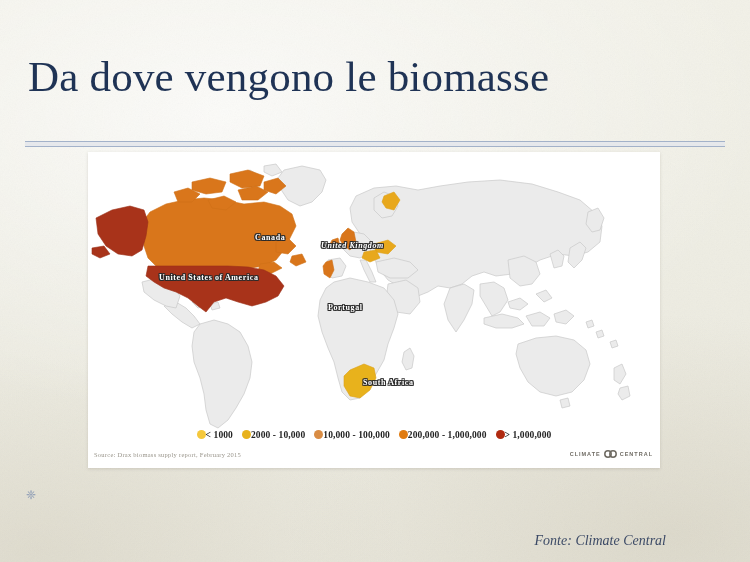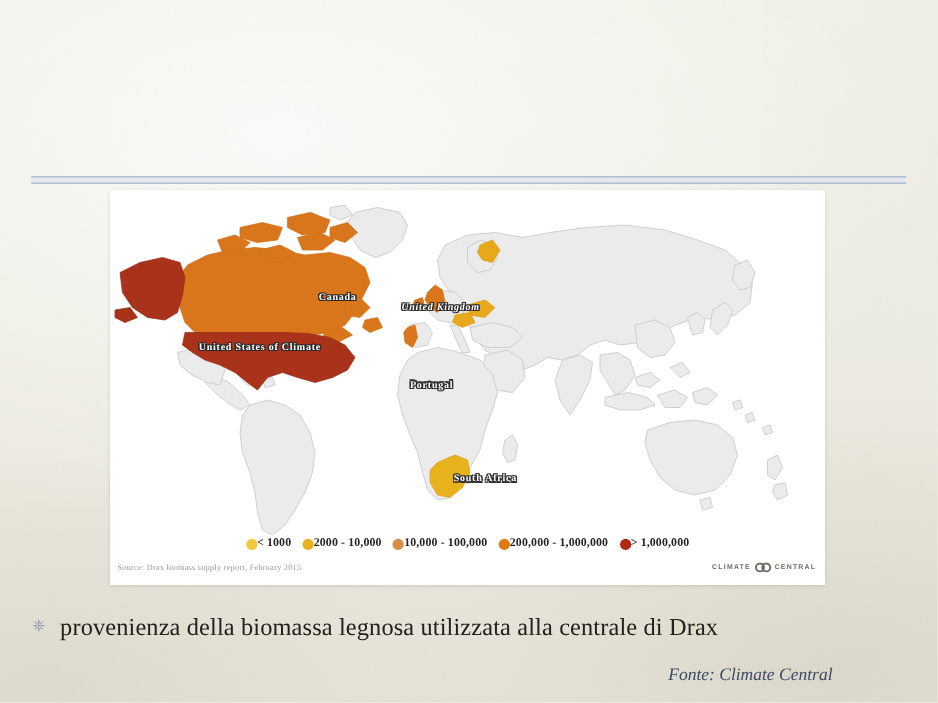--- a/index.html
+++ b/index.html
@@ -103,21 +103,21 @@
     left: 0;
     top: 278px;
     width: 572px;
     display: flex;
     align-items: center;
     justify-content: center;
     gap: 9px;
   }
   .legend-item {
     display: flex;
-    align-items: flex-end;
+    align-items: flex-start;
     gap: 0;
   }
   .legend-dot {
     width: 9px;
     height: 9px;
     border-radius: 50%;
     flex: 0 0 auto;
   }
   .legend-text {
     font-family: "Liberation Serif", serif;
@@ -204,20 +204,21 @@
         <feTurbulence type="fractalNoise" baseFrequency="0.85" numOctaves="3" stitchTiles="stitch"></feTurbulence>
         <feColorMatrix type="saturate" values="0"></feColorMatrix>
         <feComponentTransfer>
           <feFuncA type="linear" slope="0.11" intercept="0"></feFuncA>
         </feComponentTransfer>
       </filter>
     </defs>
     <rect width="750" height="562" filter="url(#gf)"></rect>
   </svg>
 
+  <div id="title">Da dove vengono le biomasse</div>
   <div id="rule"></div>
 
   <div id="figure">
 
     <div id="mapwrap">
       <svg width="572" height="274" viewBox="0 0 572 274" aria-hidden="true">
         <g fill="#ebebeb" stroke="#c9c9c9" stroke-width="0.7" stroke-linejoin="round">
 
           <path d="M196 14 L214 10 L232 14 L238 24 L234 36 L224 46 L212 50 L200 44 L192 32 L190 22 Z"></path>
 
@@ -338,21 +339,21 @@
         </g>
 
         <g fill="#e8b21c" stroke="#dca018" stroke-width="0.6" stroke-linejoin="round">
           <path d="M262 214 L276 208 L286 212 L288 222 L282 234 L272 242 L262 240
                    L256 230 L256 220 Z"></path>
         </g>
 
       </svg>
 
       <div class="country-label" id="lbl-canada">Canada</div>
-      <div class="country-label" id="lbl-usa">United States of Climate</div>
+      <div class="country-label" id="lbl-usa">United States of America</div>
       <div class="country-label" id="lbl-uk">United Kingdom</div>
       <div class="country-label" id="lbl-portugal">Portugal</div>
       <div class="country-label" id="lbl-sa">South Africa</div>
     </div>
 
     <div id="legend">
       <div class="legend-item">
         <span class="legend-dot" style="background: rgb(245, 200, 60);"></span>
         <span class="legend-text">&lt; 1000</span>
       </div>
@@ -381,18 +382,17 @@
       <svg class="cc-mark" width="15" height="8" viewBox="0 0 15 8">
         <circle cx="5" cy="4" r="3.2" fill="none" stroke="#6e6a62" stroke-width="1.5"></circle>
         <circle cx="10" cy="4" r="3.2" fill="none" stroke="#6e6a62" stroke-width="1.5"></circle>
       </svg>
       <span class="cc-word">CENTRAL</span>
     </div>
   </div>
 
   <div id="bullet-row">
     <span id="bullet-glyph">❈</span>
-    <span id="bullet-text">provenienza della biomassa legnosa utilizzata alla centrale di Drax</span>
   </div>
 
   <div id="footer-note">Fonte: Climate Central</div>
 
 </div>
 
 </body></html>

